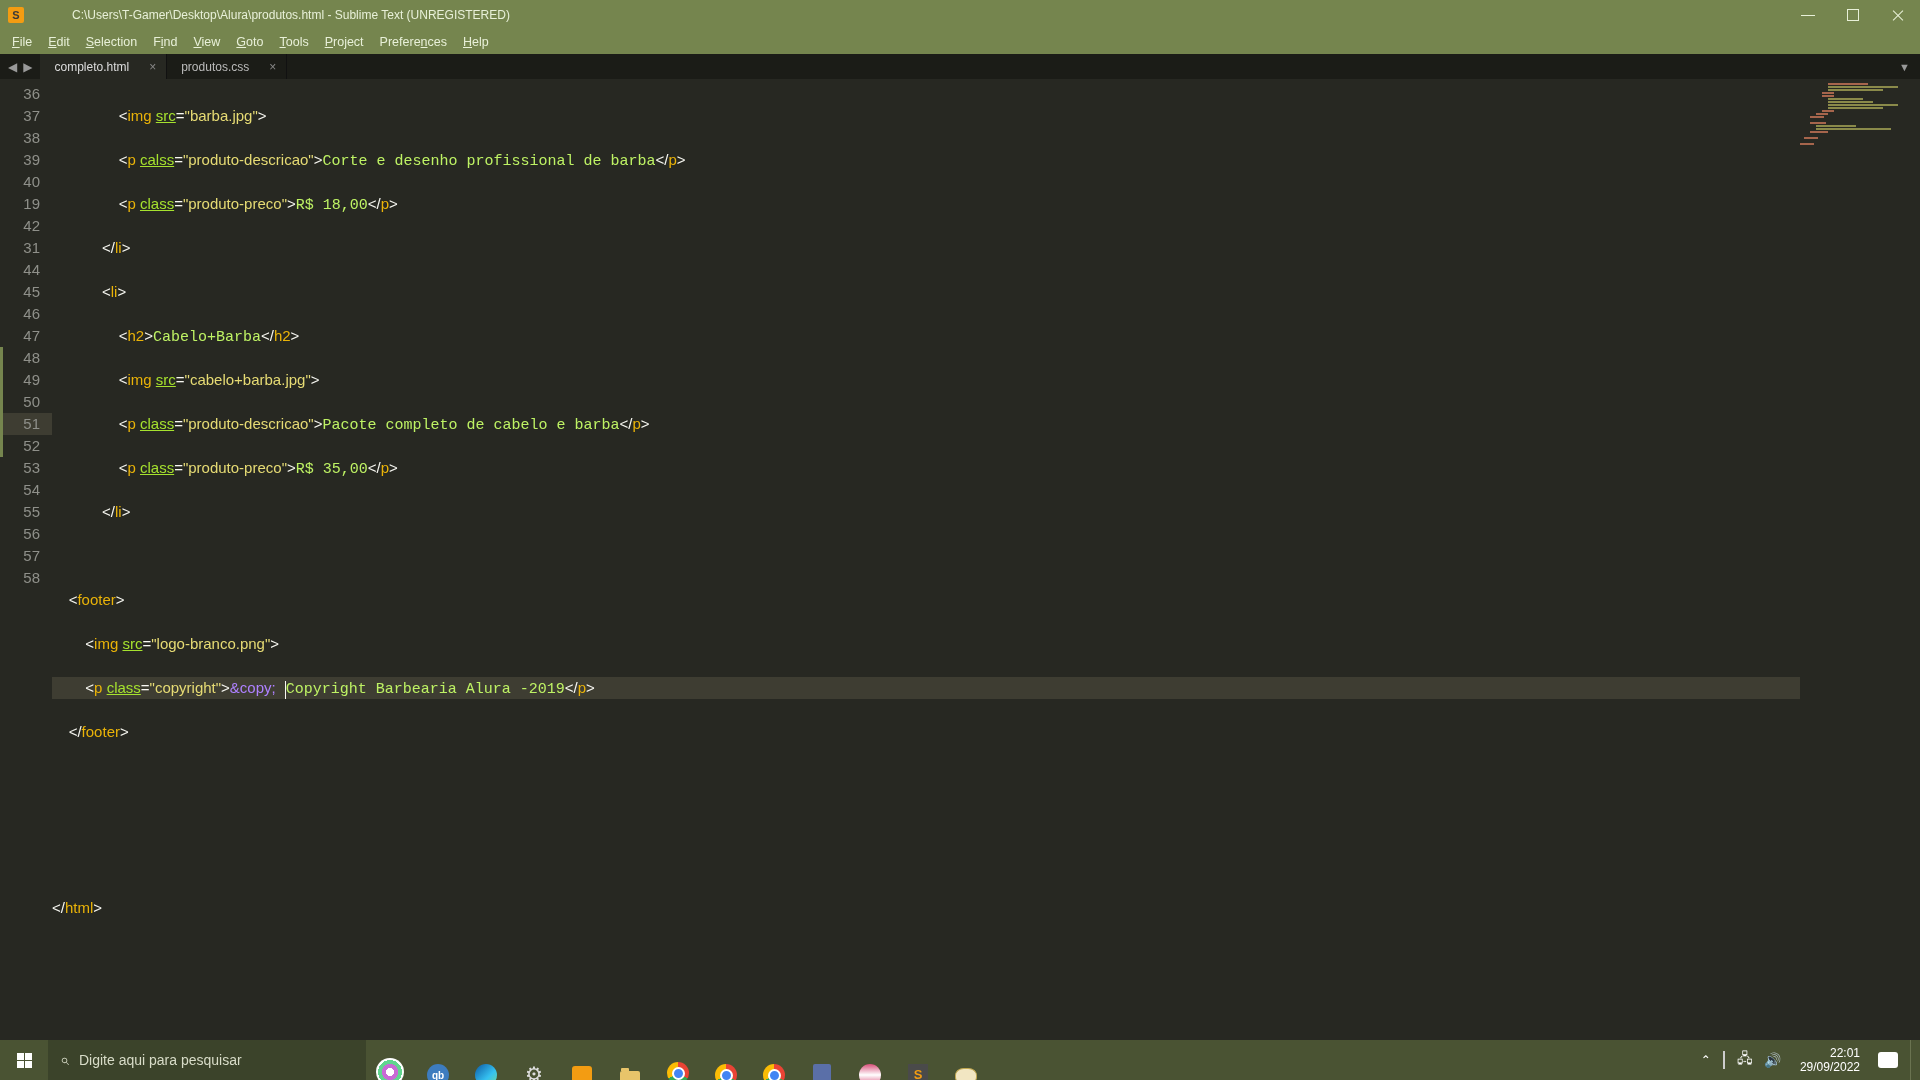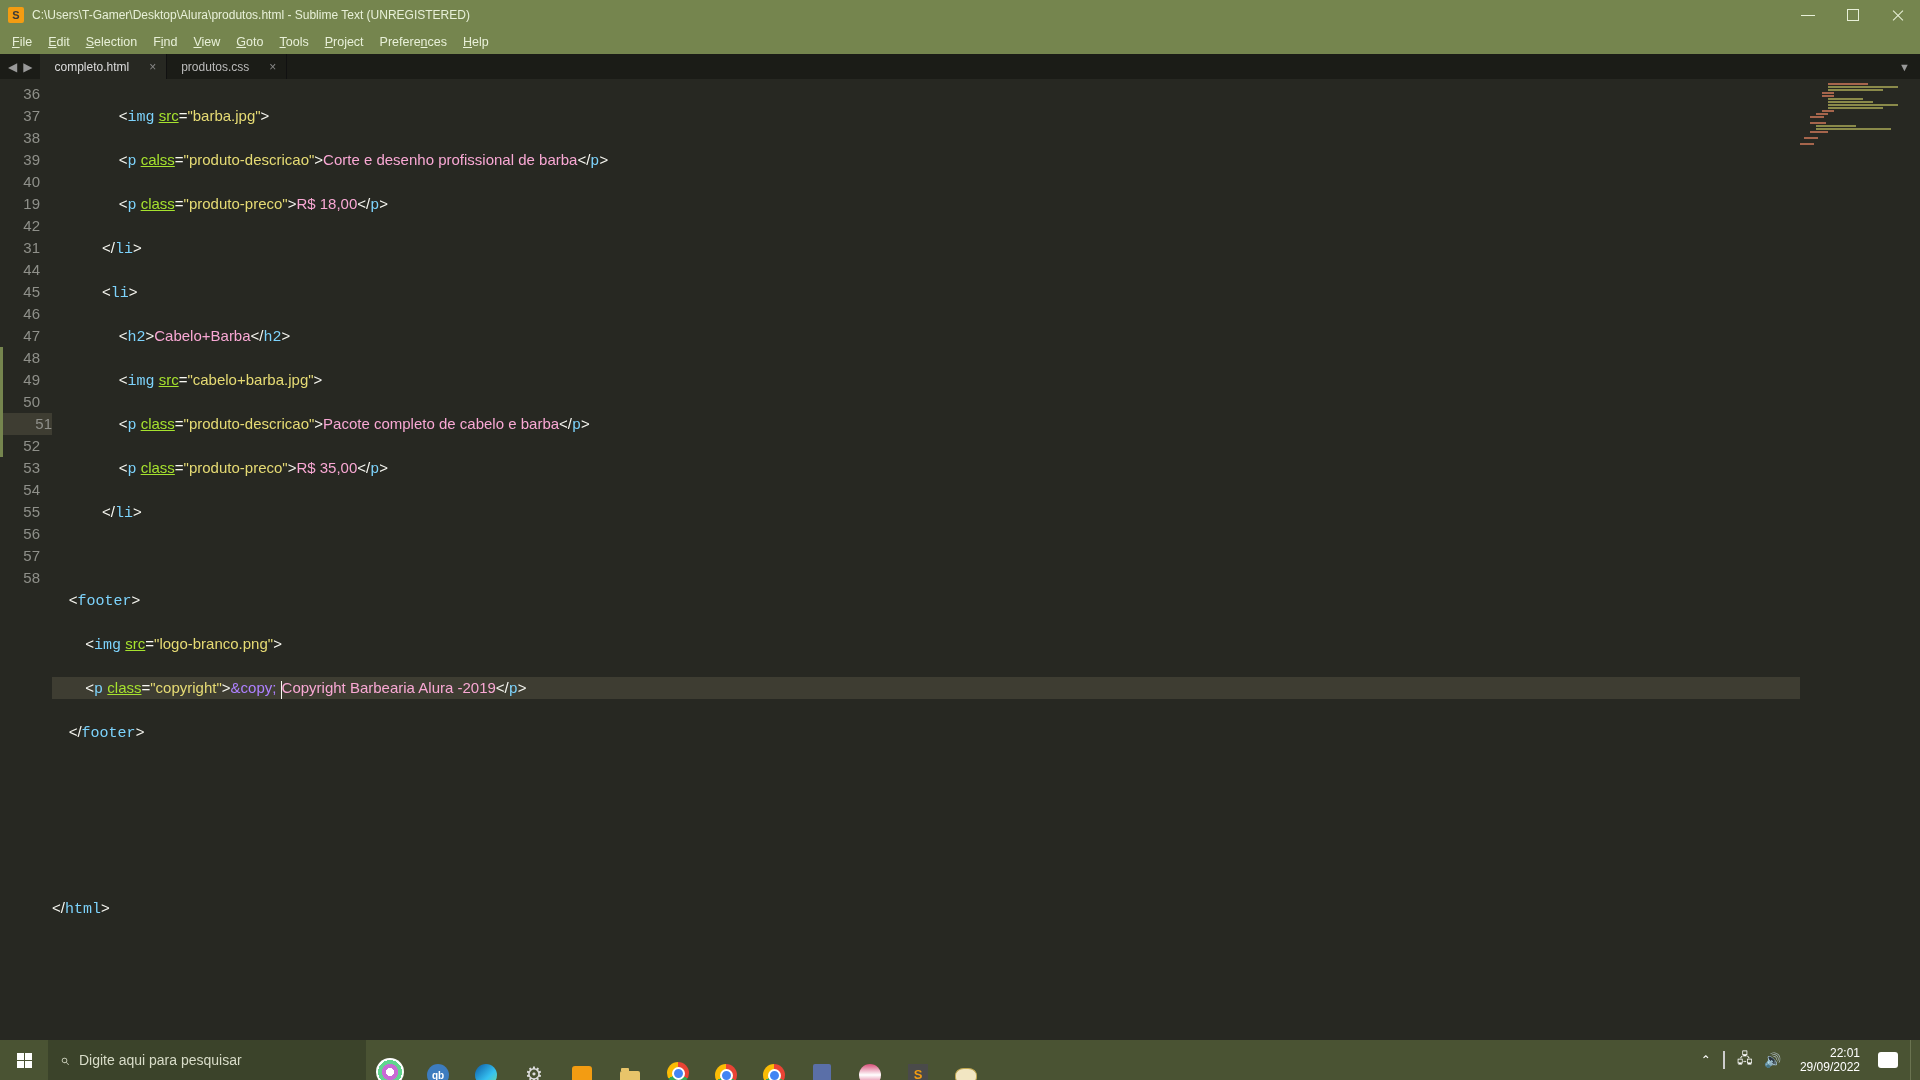--- a/index.html
+++ b/index.html
@@ -1,21 +1,21 @@
 <!DOCTYPE html>
 <html><head>
 <meta charset="utf-8">
 <style>
 * { margin:0; padding:0; box-sizing:border-box; font-family:'Segoe UI',Tahoma,sans-serif; -webkit-font-smoothing:antialiased; }
 body { width:1920px; height:1080px; overflow:hidden; background:#272822; position:relative; }
 
 
 .titlebar { height:29px; background:#75854e; display:flex; align-items:center; color:#e8f0d8; font-size:12px; }
 .titlebar .app-icon { width:16px; height:16px; margin:0 8px; background:#f39c12; border-radius:2px; display:flex; align-items:center; justify-content:center; font-size:11px; font-weight:bold; color:#3a3a3a; }
-.titlebar .title { flex:1; }
+.titlebar .title { flex:1;margin-left:40px; }
 .titlebar .win-controls { display:flex; }
 .titlebar .win-btn { width:45px; height:29px; display:flex; align-items:center; justify-content:center; color:#e8f0d8; font-size:12px; }
 
 
 .menubar { height:25px; background:#75854e; display:flex; align-items:center; padding:0 4px; color:#e8f0d8; font-size:12.5px; }
 .menubar .menu-item { padding:3px 8px; cursor:default; }
 .menubar .underline { text-decoration:underline; }
 
 
 .chrome-top { height:25px; background:#1b1c17; display:flex; align-items:stretch; }
@@ -26,25 +26,25 @@
 .tab.active { background:#272822; color:#ddd; }
 .tab .close-x { margin-left:20px; font-size:12px; color:#888; }
 .tabs-tail { flex:1; display:flex; justify-content:flex-end; align-items:center; padding-right:10px; }
 .tab-menu-chevron { color:#999; font-size:11px; }
 
 
 .editor { position:absolute; top:79px; left:0; right:0; bottom:40px; background:#272822; display:flex; }
 .gutter { width:52px; text-align:right; padding-right:12px; font:15px Consolas,monospace; line-height:22px; color:#8f908a; user-select:none; padding-top:4px; }
 .gutter .modified { position:relative; }
 .gutter .modified::before { content:''; position:absolute; left:0; top:0; bottom:0; width:3px; background:#75854e; }
-.gutter .caret-line { background:#3e3d32; display:block; margin-right:-12px; padding-right:0; }
+.gutter .caret-line { background:#3e3d32; display:block; margin-right:-12px; padding-right:12px; }
 .code { flex:1; font:15px Consolas,monospace; line-height:22px; color:#f8f8f2; white-space:pre; padding-top:4px; position:relative; }
 .code .line { height:22px; }
 .code .caret-bg { background:#3e3d32; }
-.t-tag{color:#7dd3fc;font-family:Liberation Mono, monospace;} .t-attr{color:#a6e22e;text-decoration:underline;} .t-str{color:#e6db74;} .t-txt{color:#f9a8d4;} .t-ent{color:#ae81ff;} .t-punct{color:#f8f8f2;}
+.t-tag{color:#eab308;} .t-attr{color:#a6e22e;text-decoration:underline;} .t-str{color:#e6db74;} .t-txt{color:#bef264;font-family:Liberation Mono, monospace;} .t-ent{color:#ae81ff;} .t-punct{color:#f8f8f2;}
 .caret { display:inline-block; width:0; height:18px; border-left:1px solid #f8f8f2; vertical-align:text-top; margin-top:2px; }
 
 
 .minimap { position:absolute; top:79px; right:0; bottom:40px; width:120px; background:#272822; }
 .minimap .blob { position:absolute; height:2px; background:#555; }
 
 
 .statusbar { position:absolute; bottom:0; left:0; right:0; height:40px; display:flex; }
 .statusbar-inner { height:23px; background:#1b1c17; display:flex; align-items:center; color:#c8c8c0; font-size:12px; position:absolute; top:0; left:0; right:0; }
 .statusbar-inner .panel-toggle { width:24px; height:14px; margin:0 8px; border:1px solid #999; border-radius:2px; position:relative; }

